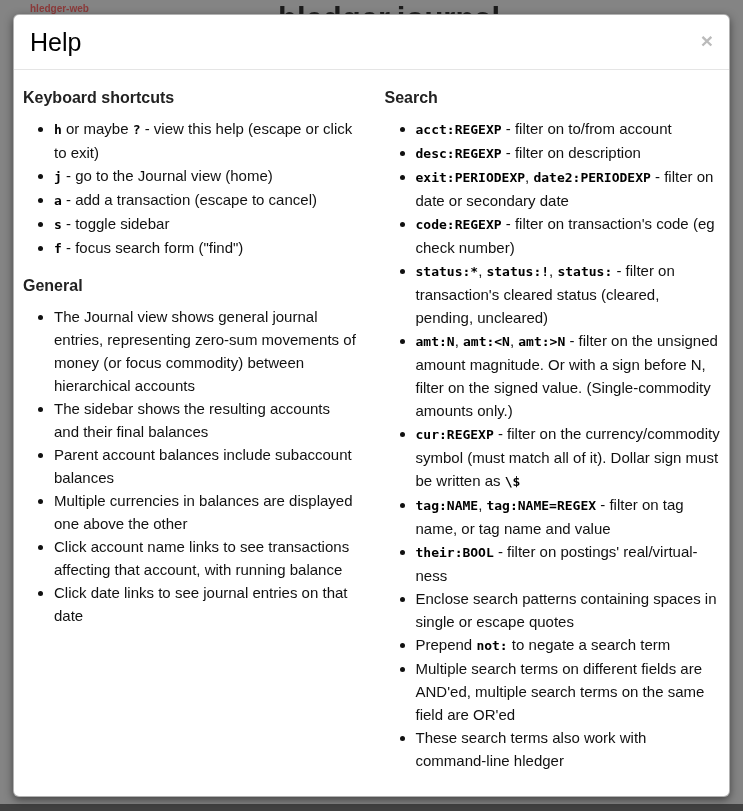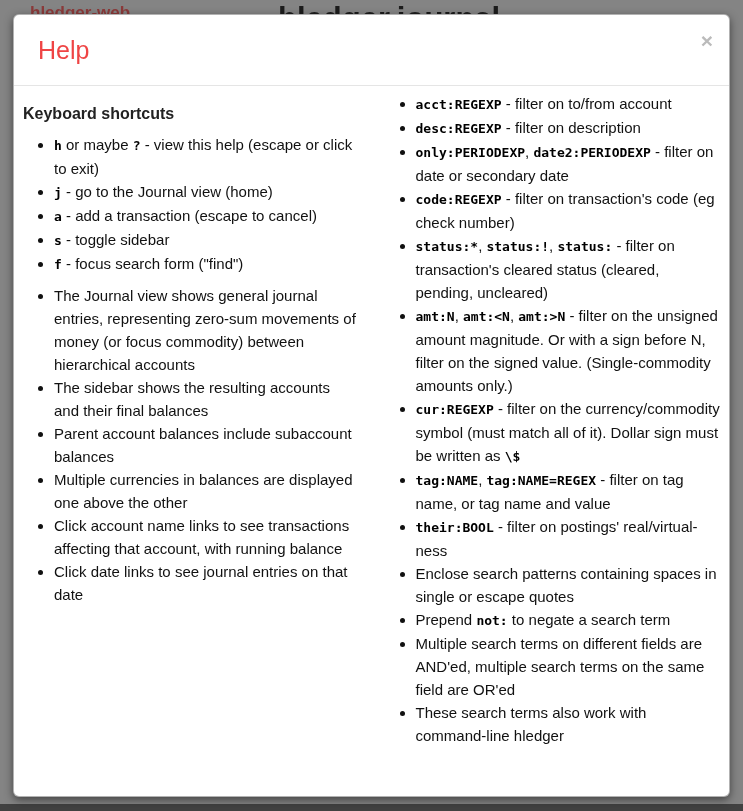--- a/index.html
+++ b/index.html
@@ -8,21 +8,21 @@
     width: 743px; height: 811px;
     position: relative; overflow: hidden;
     font-family: "Liberation Sans", sans-serif;
     background: #848484;
   }
 
   
   .bg-navbar { position: absolute; top: 0; left: 0; right: 0; height: 60px; }
   .brand {
     position: absolute; left: 30px; top: 3px;
-    font-size: 17px; font-weight: bold; color: #8b3a3a;
+    font-size: 10px; font-weight: bold; color: #8b3a3a;
     text-decoration: none; cursor: pointer;
   }
   .big-title {
     position: absolute; left: 278px; top: 1px;
     font-size: 31px; font-weight: bold; color: #1c1c1c; white-space: nowrap;
   }
   .bg-bottom {
     position: absolute; bottom: 0; left: 0; right: 0; height: 7px;
     background: #414141;
   }
@@ -34,21 +34,21 @@
     border: 1px solid rgba(0,0,0,0.3);
     border-radius: 6px;
     box-shadow: 0 3px 9px rgba(0,0,0,0.5);
     overflow: hidden;
   }
   .modal-header {
     padding: 13px 16px 12px;
     border-bottom: 1px solid #e5e5e5;
   }
   .modal-title {
-    margin: 8px; font-size: 25px; font-weight: 500; color: #ef4444; line-height: 1.15;
+    margin: 0; font-size: 25px; font-weight: 500; color: #000000; line-height: 1.15;
   }
   .close {
     float: right; background: none; border: 0; padding: 0; margin: 2px 0 0 0;
     font-size: 21px; font-weight: bold; line-height: 1; color: #bbbbbb;
     cursor: pointer; font-family: "Liberation Sans", sans-serif;
   }
   .modal-body {
     padding: 2px 9px 20px;
     display: flex;
   }
@@ -87,34 +87,36 @@
   <div class="modal-body">
     <div class="help-col">
         <h4 class="section-heading">Keyboard shortcuts</h4>
         <ul>
           <li><code>h</code> or maybe <code>?</code> - view this help (escape or click to exit)</li>
           <li><code>j</code> - go to the Journal view (home)</li>
           <li><code>a</code> - add a transaction (escape to cancel)</li>
           <li><code>s</code> - toggle sidebar</li>
           <li><code>f</code> - focus search form ("find")</li>
         </ul>
+        <h4 class="section-heading">General</h4>
         <ul>
           <li>The Journal view shows general journal entries, representing zero-sum movements of money (or focus commodity) between hierarchical accounts</li>
           <li>The sidebar shows the resulting accounts and their final balances</li>
           <li>Parent account balances include subaccount balances</li>
           <li>Multiple currencies in balances are displayed one above the other</li>
           <li>Click account name links to see transactions affecting that account, with running balance</li>
           <li>Click date links to see journal entries on that date</li>
         </ul>
       </div>
     <div class="help-col">
+        <h4 class="section-heading">Search</h4>
         <ul>
           <li><code>acct:REGEXP</code> - filter on to/from account</li>
           <li><code>desc:REGEXP</code> - filter on description</li>
-          <li><code>only:PERIODEXP</code>, <code>date2:PERIODEXP</code> - filter on date or secondary date</li>
+          <li><code>exit:PERIODEXP</code>, <code>date2:PERIODEXP</code> - filter on date or secondary date</li>
           <li><code>code:REGEXP</code> - filter on transaction's code (eg check number)</li>
           <li><code>status:*</code>, <code>status:!</code>, <code>status:</code> - filter on transaction's cleared status (cleared, pending, uncleared)</li>
           <li><code>amt:N</code>, <code>amt:&lt;N</code>, <code>amt:&gt;N</code> - filter on the unsigned amount magnitude. Or with a sign before N, filter on the signed value. (Single-commodity amounts only.)</li>
           <li><code>cur:REGEXP</code> - filter on the currency/commodity symbol (must match all of it). Dollar sign must be written as <code>\$</code></li>
           <li><code>tag:NAME</code>, <code>tag:NAME=REGEX</code> - filter on tag name, or tag name and value</li>
           <li><code>their:BOOL</code> - filter on postings' real/virtual-ness</li>
           <li>Enclose search patterns containing spaces in single or escape quotes</li>
           <li>Prepend <code>not:</code> to negate a search term</li>
           <li>Multiple search terms on different fields are AND'ed, multiple search terms on the same field are OR'ed</li>
           <li>These search terms also work with command-line hledger</li>

